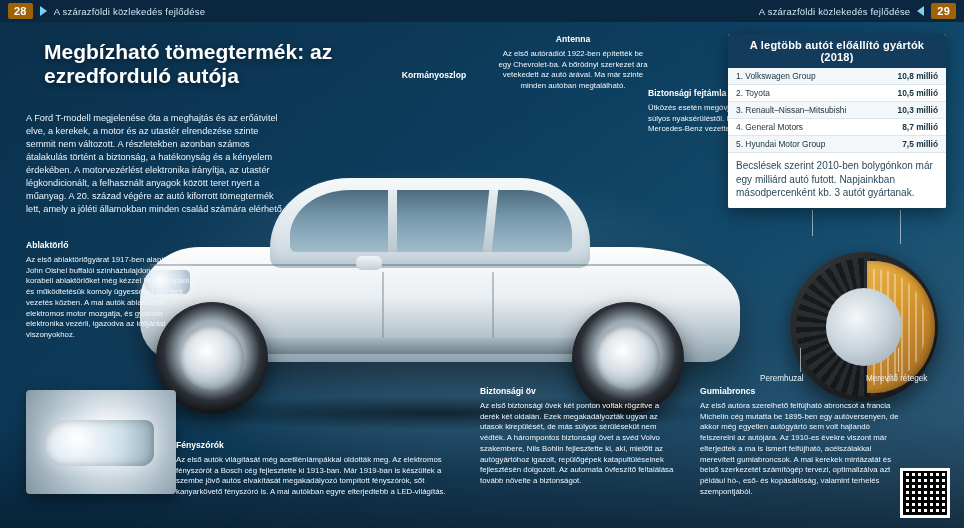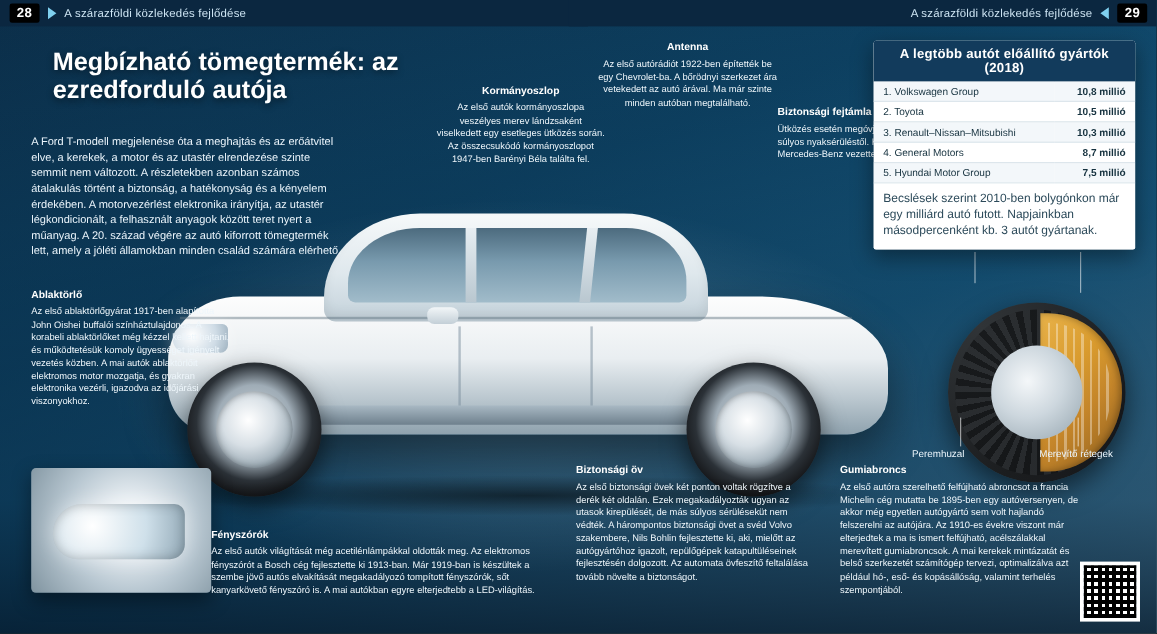--- a/index.html
+++ b/index.html
@@ -27,21 +27,21 @@
     align-items: center;
     font-size: 9.5px;
     letter-spacing: .2px;
   }
   .hdr.left { left: 0; width: 482px; padding-left: 8px; }
   .hdr.right { right: 0; width: 482px; justify-content: flex-end; padding-right: 8px; }
   .pnum {
     font-weight: bold;
     font-size: 11px;
     color: #ffffff;
-    background: #000000;
+    background: #a16207;
     padding: 2px 6px;
     border-radius: 2px;
   }
   .tri {
     display: inline-block;
     width: 0; height: 0;
     border-top: 5px solid transparent;
     border-bottom: 5px solid transparent;
     margin: 0 7px;
   }
@@ -312,21 +312,20 @@
   <div class="title">Megbízható tömegtermék: az ezredforduló autója</div>
   <div class="lead">A Ford T-modell megjelenése óta a meghajtás és az erőátvitel elve, a kerekek, a motor és az utastér elrendezése szinte semmit nem változott. A részletekben azonban számos átalakulás történt a biztonság, a hatékonyság és a kényelem érdekében. A motorvezérlést elektronika irányítja, az utastér légkondicionált, a felhasznált anyagok között teret nyert a műanyag. A 20. század végére az autó kiforrott tömegtermék lett, amely a jóléti államokban minden család számára elérhető.</div>
 
   <div class="cal c-antenna">
     <span class="h">Antenna</span>
     <span>Az első autórádiót 1922-ben építették be egy Chevrolet-ba. A bőrödnyi szerkezet ára vetekedett az autó árával. Ma már szinte minden autóban megtalálható.</span>
   </div>
 
   <div class="cal c-kormany">
     <span class="h">Kormányoszlop</span>
-    <span>Az első autók kormányoszlopa veszélyes merev lándzsaként viselkedett egy esetleges ütközés során. Az összecsukódó kormányoszlopot 1947-ben Barényi Béla találta fel.</span>
   </div>
 
   <div class="cal c-biztfej">
     <span class="h">Biztonsági fejtámla</span>
     <span>Ütközés esetén megóvja az utasokat a súlyos nyaksérüléstől. Használatát a Mercedes-Benz vezette be 1968-ban.</span>
   </div>
 
   <div class="cal c-ablak">
     <span class="h">Ablaktörlő</span>
     <span>Az első ablaktörlőgyárat 1917-ben alapította John Oishei buffalói színháztulajdonos. A korabeli ablaktörlőket még kézzel kellett hajtani, és működtetésük komoly ügyességet igényelt vezetés közben. A mai autók ablaktörlőit elektromos motor mozgatja, és gyakran elektronika vezérli, igazodva az időjárási viszonyokhoz.</span>

